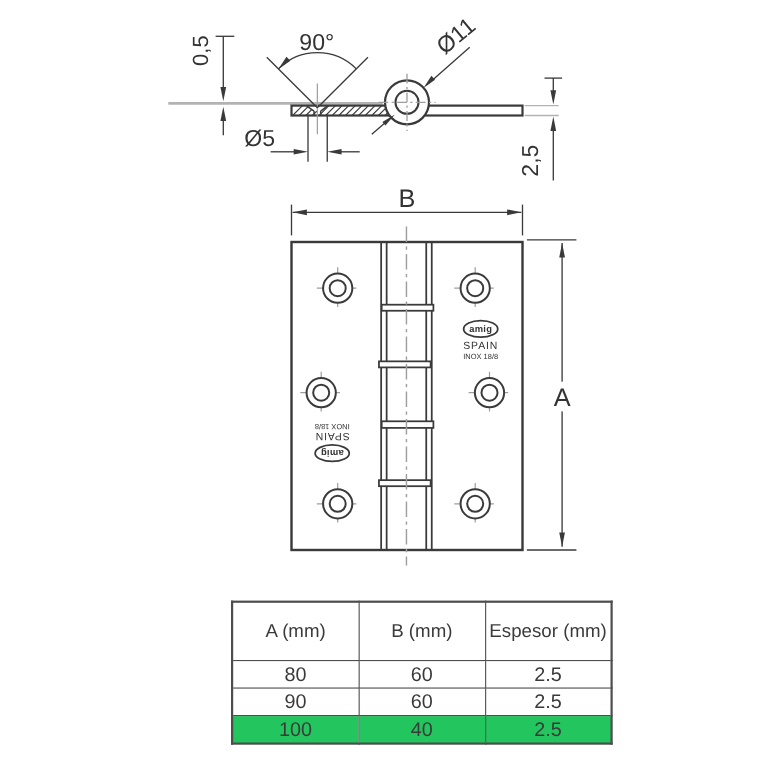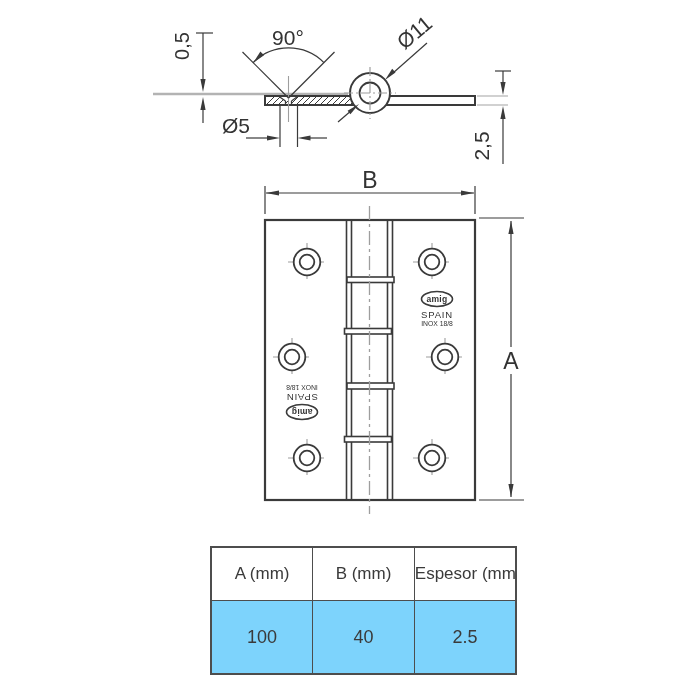--- a/index.html
+++ b/index.html
@@ -1,26 +1,26 @@
 <!DOCTYPE html>
 <html><head>
 <meta charset="utf-8">
 <style>
   html,body{margin:0;padding:0;background:#ffffff;}
   .canvas{position:relative;width:700px;height:700px;background:#fff;overflow:hidden;
           font-family:"Liberation Sans",sans-serif;}
   svg text{font-family:"Liberation Sans",sans-serif;fill:#333333;}
-  .dims-table{position:absolute;left:210px;top:546px;width:307px;height:129px;
+  .dims-table{position:absolute;left:210px;top:546px;width:347px;height:129px;
               border-collapse:collapse;table-layout:fixed;color:#3a3a3a;
               font-family:"Liberation Sans",sans-serif;}
   .dims-table th,.dims-table td{border:1.6px solid #4d4d4d;text-align:center;
               vertical-align:middle;padding:0;font-weight:normal;overflow:hidden;white-space:nowrap;}
   .dims-table th{height:52px;font-size:17px;}
   .dims-table td{height:24px;font-size:18px;}
-  .dims-table tr.hl td{background:#7dd3fc;}
+  .dims-table tr.hl td{background:#22c55e;}
   .dims-table{border:2px solid #4d4d4d;}
 </style>
 </head>
 <body>
 
 <div class="canvas">
 
 <svg width="700" height="540" viewBox="0 0 700 540">
 
   <g stroke-linecap="butt">
@@ -192,20 +192,30 @@
 
 <table class="dims-table">
   <thead>
     <tr>
       <th>A (mm)</th>
       <th>B (mm)</th>
       <th>Espesor (mm)</th>
     </tr>
   </thead>
   <tbody>
+    <tr>
+      <td>80</td>
+      <td>60</td>
+      <td>2.5</td>
+    </tr>
+    <tr>
+      <td>90</td>
+      <td>60</td>
+      <td>2.5</td>
+    </tr>
     <tr class="hl">
       <td>100</td>
       <td>40</td>
       <td>2.5</td>
     </tr>
   </tbody>
 </table>
 
 </div>
 

